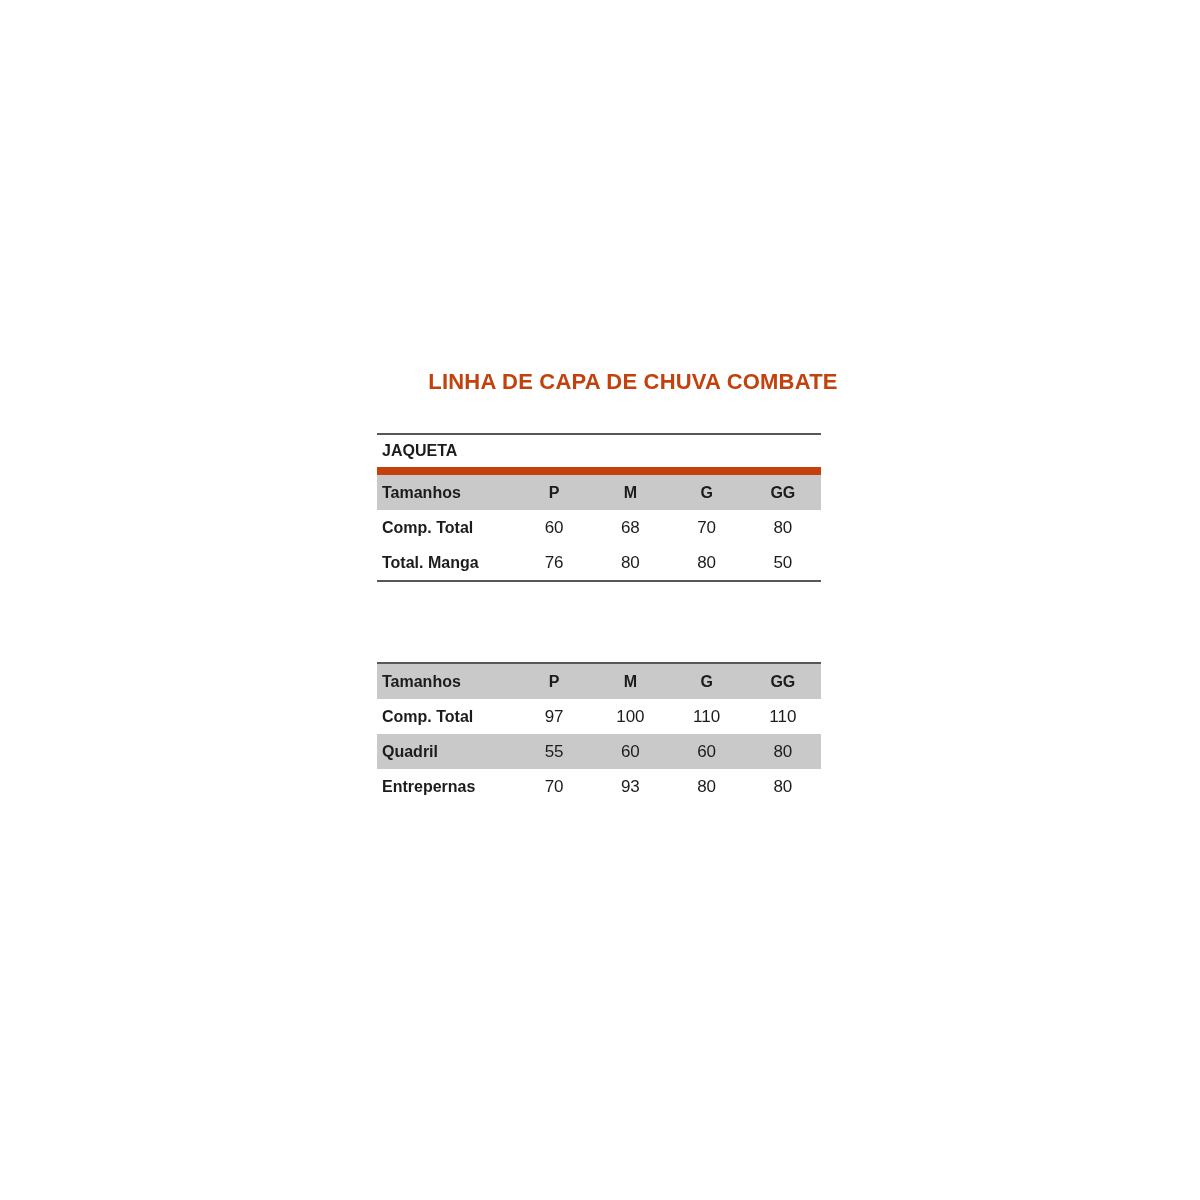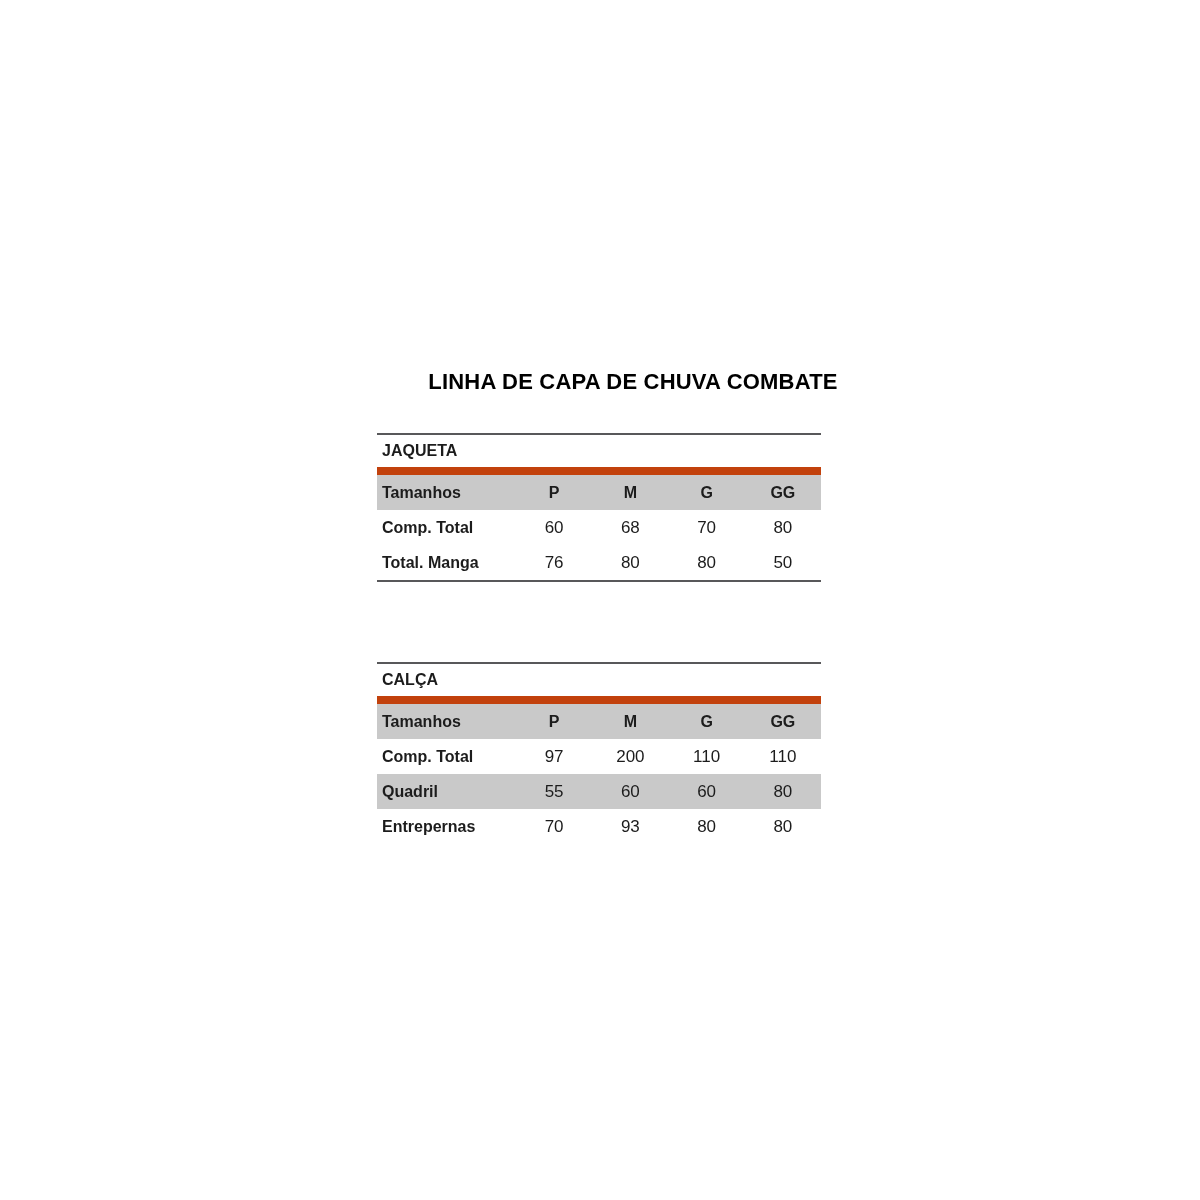--- a/index.html
+++ b/index.html
@@ -17,21 +17,21 @@
   }
   .page-title {
     position: absolute;
     top: 369px;
     left: 410px;
     width: 446px;
     text-align: center;
     font-size: 22px;
     font-weight: bold;
     letter-spacing: 0.2px;
-    color: #000000;
+    color: #c2410c;
     white-space: nowrap;
   }
   .size-table-block {
     position: absolute;
     left: 377px;
     width: 444px;
     border-top: 2px solid #58585a;
   }
   .block-jaqueta { top: 433px; }
   .block-calca  { top: 662px; }
@@ -114,36 +114,35 @@
           <td>76</td>
           <td>80</td>
           <td>80</td>
           <td>50</td>
         </tr>
       </tbody>
     </table>
   </div>
 
   <div class="size-table-block block-calca">
-    <div class="section-title">CALÇA</div>
     <table class="size-grid">
       <thead>
         <tr>
           <th>Tamanhos</th>
           <th>P</th>
           <th>M</th>
           <th>G</th>
           <th>GG</th>
         </tr>
       </thead>
       <tbody>
         <tr>
           <td>Comp. Total</td>
           <td>97</td>
-          <td>200</td>
+          <td>100</td>
           <td>110</td>
           <td>110</td>
         </tr>
         <tr class="stripe">
           <td>Quadril</td>
           <td>55</td>
           <td>60</td>
           <td>60</td>
           <td>80</td>
         </tr>

